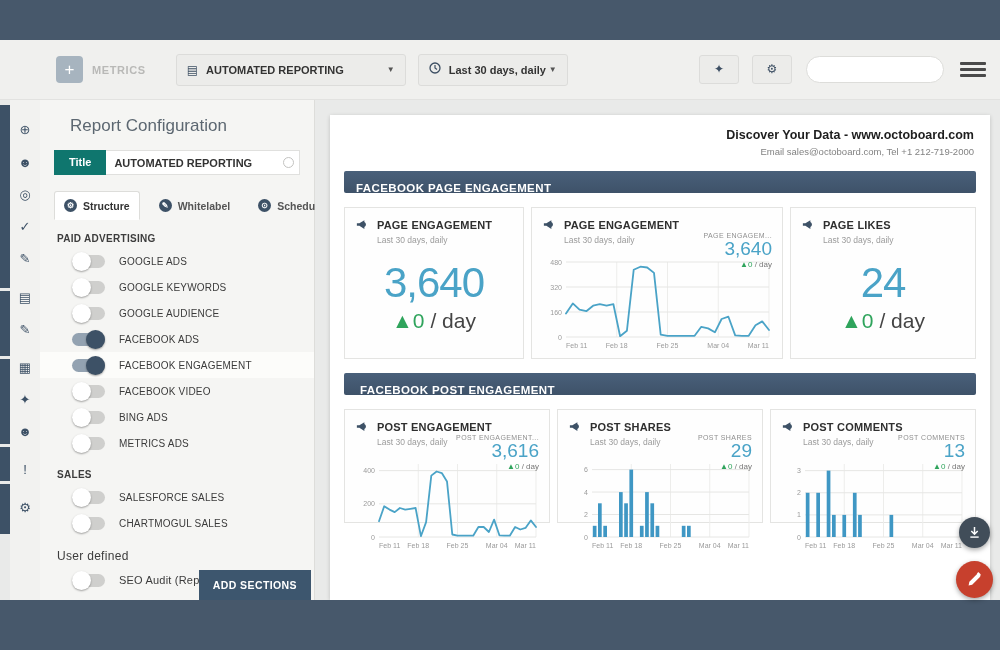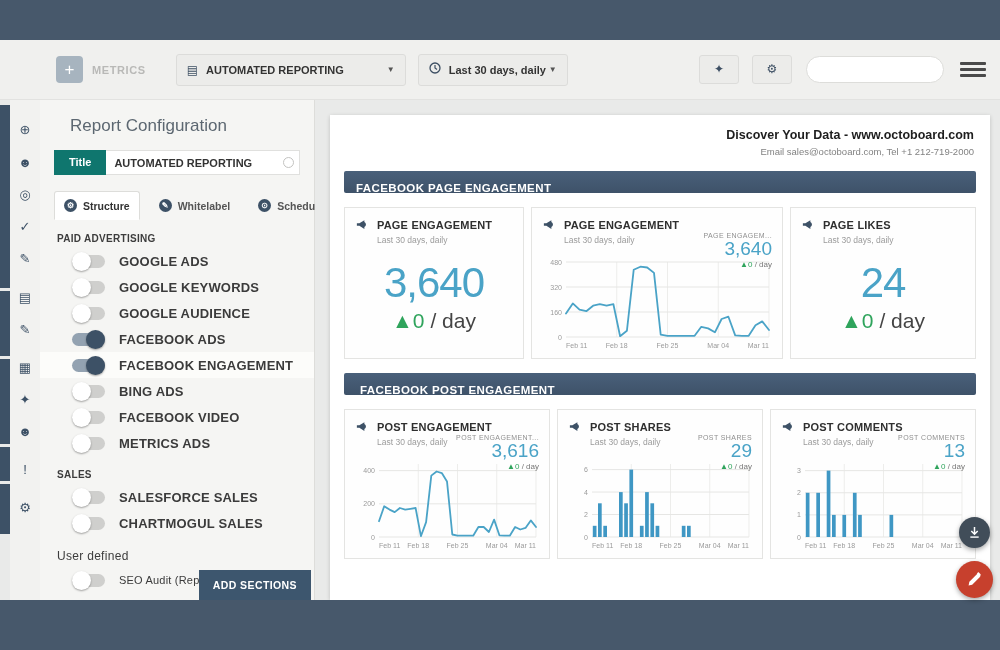--- a/index.html
+++ b/index.html
@@ -59,38 +59,38 @@
            line-height:13px;text-align:center;flex:0 0 13px;}
   .grp-h{font-size:10px;color:#3c3c3c;letter-spacing:.3px;margin:13px 0 4px;padding-left:3px;font-weight:bold;}
   .grp-h.plain{font-weight:normal;font-size:12px;}
   .row{display:flex;align-items:center;height:26px;padding-left:18px;}
   .row.hl{background:#fcfcfa;margin:0 -14px;padding-left:32px;}
   .tgl{width:33px;height:13px;border-radius:7px;background:#cfcfcd;position:relative;flex:0 0 33px;margin-right:14px;}
   .tgl::after{content:"";position:absolute;width:19px;height:19px;border-radius:50%;background:#fff;
               top:-3px;left:0;box-shadow:0 1px 2px rgba(0,0,0,.35);}
   .row.on .tgl{background:#93a2b1;}
   .row.on .tgl::after{background:#3d5166;left:14px;}
-  .row .lbl{font-size:13px;font-weight:bold;color:#3b3b3b;letter-spacing:.2px;}
+  .row .lbl{font-size:10px;font-weight:normal;color:#3b3b3b;letter-spacing:.2px;}
   .row.plain-lbl .lbl{font-weight:normal;font-size:11px;}
   .add-sections{position:absolute;right:3px;bottom:0;background:#3d566e;color:#fff;border:none;
                 font-size:10.5px;font-weight:bold;letter-spacing:.4px;padding:9px 14px;font-family:inherit;}
 
   
   .main{position:absolute;left:315px;top:100px;width:685px;height:500px;background:#e9eae9;}
   .report-page{position:absolute;left:15px;right:10px;top:15px;bottom:0;background:#fff;
                box-shadow:0 1px 4px rgba(0,0,0,.18);overflow:hidden;}
   .report-header{text-align:right;padding:13px 16px 6px;}
   .rh-title{font-size:12.5px;font-weight:bold;color:#1e1e1e;}
   .rh-contact{font-size:9.5px;color:#828282;margin-top:4px;}
   .section-bar{margin:8px 14px 0;height:22px;background:linear-gradient(#49607a,#3e5269);
                color:#fff;font-size:11.5px;font-weight:bold;letter-spacing:.4px;line-height:34px;
                padding-left:12px;border-radius:2px;}
   .cards-row{display:flex;gap:7px;margin:14px 14px 0;}
   .card{background:#fefefe;border:1px solid #e4e4e2;position:relative;box-sizing:border-box;padding:9px 10px;}
-  .r1{height:152px;} .r2{height:150px;flex:1;}
+  .r1{height:152px;} .r2{height:114px;flex:1;}
   .c-fix180{flex:0 0 180px;} .c-flex{flex:1;} .c-fix186{flex:0 0 186px;}
   .card-head{display:flex;align-items:center;gap:7px;}
   .card-head svg{flex:0 0 15px;}
   .card-title{font-size:11px;font-weight:bold;color:#2f2f2f;letter-spacing:.2px;}
   .card-sub{font-size:8.5px;color:#9b9b9b;margin:3px 0 0 22px;}
   .metric-center{text-align:center;margin-top:14px;}
   .metric-value{font-size:42px;color:#4aa3c7;letter-spacing:-1px;}
   .metric-delta{font-size:21px;color:#444;margin-top:2px;}
   .metric-delta .up{color:#2fa45c;}
   .chart-annot{position:absolute;right:10px;top:24px;text-align:right;z-index:2;}
@@ -209,25 +209,25 @@
   <div class="row on">
     <span class="tgl"></span>
     <span class="lbl">FACEBOOK ADS</span>
   </div>
   <div class="row hl on">
     <span class="tgl"></span>
     <span class="lbl">FACEBOOK ENGAGEMENT</span>
   </div>
   <div class="row">
     <span class="tgl"></span>
+    <span class="lbl">FACEBOOK VIDEO</span>
+  </div>
+  <div class="row">
+    <span class="tgl"></span>
     <span class="lbl">BING ADS</span>
-  </div>
-  <div class="row">
-    <span class="tgl"></span>
-    <span class="lbl">FACEBOOK VIDEO</span>
   </div>
   <div class="row">
     <span class="tgl"></span>
     <span class="lbl">METRICS ADS</span>
   </div>
 
   <div class="grp-h">SALES</div>
   <div class="row">
     <span class="tgl"></span>
     <span class="lbl">SALESFORCE SALES</span>

